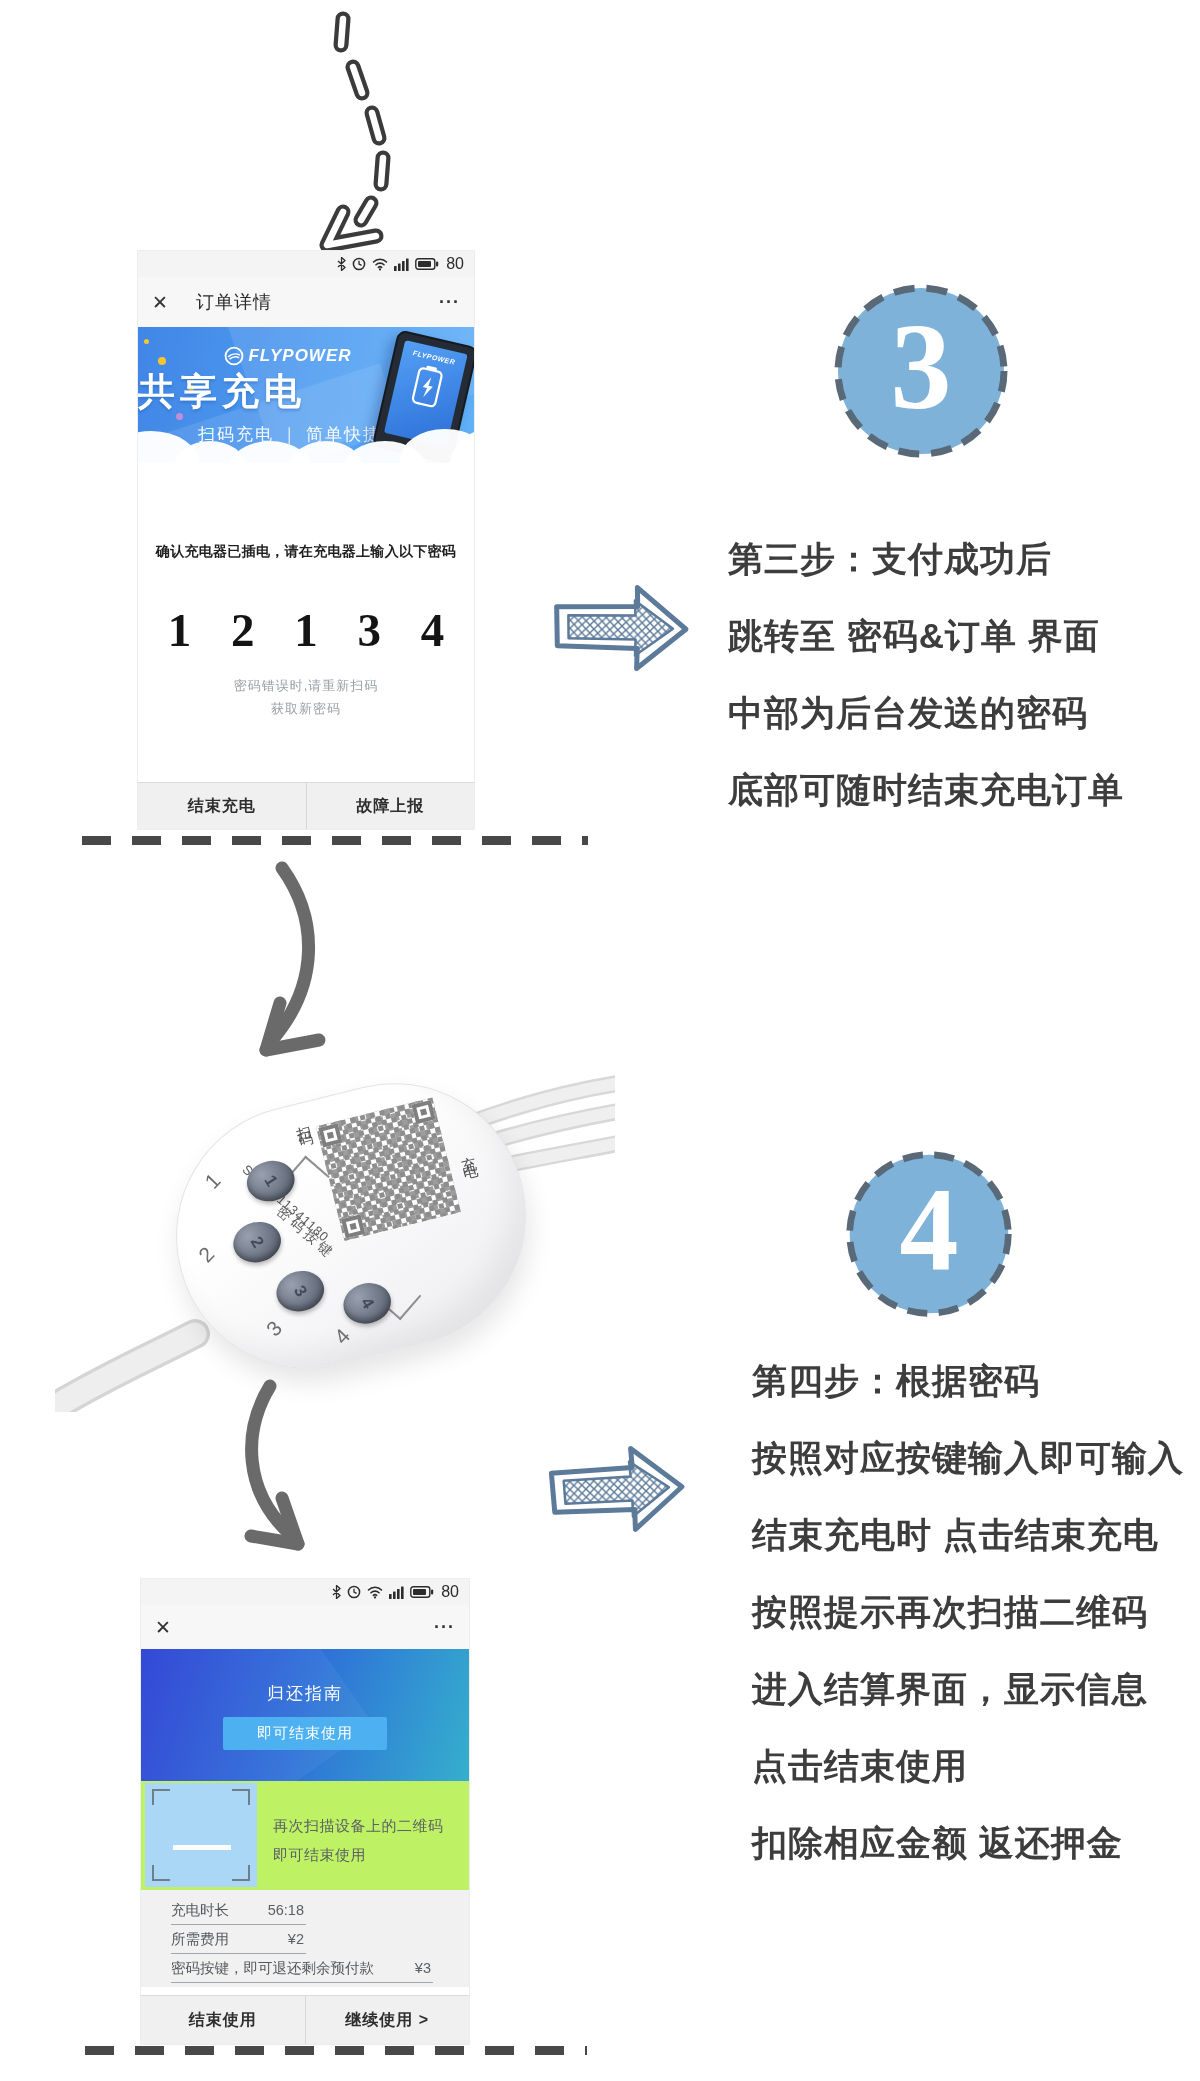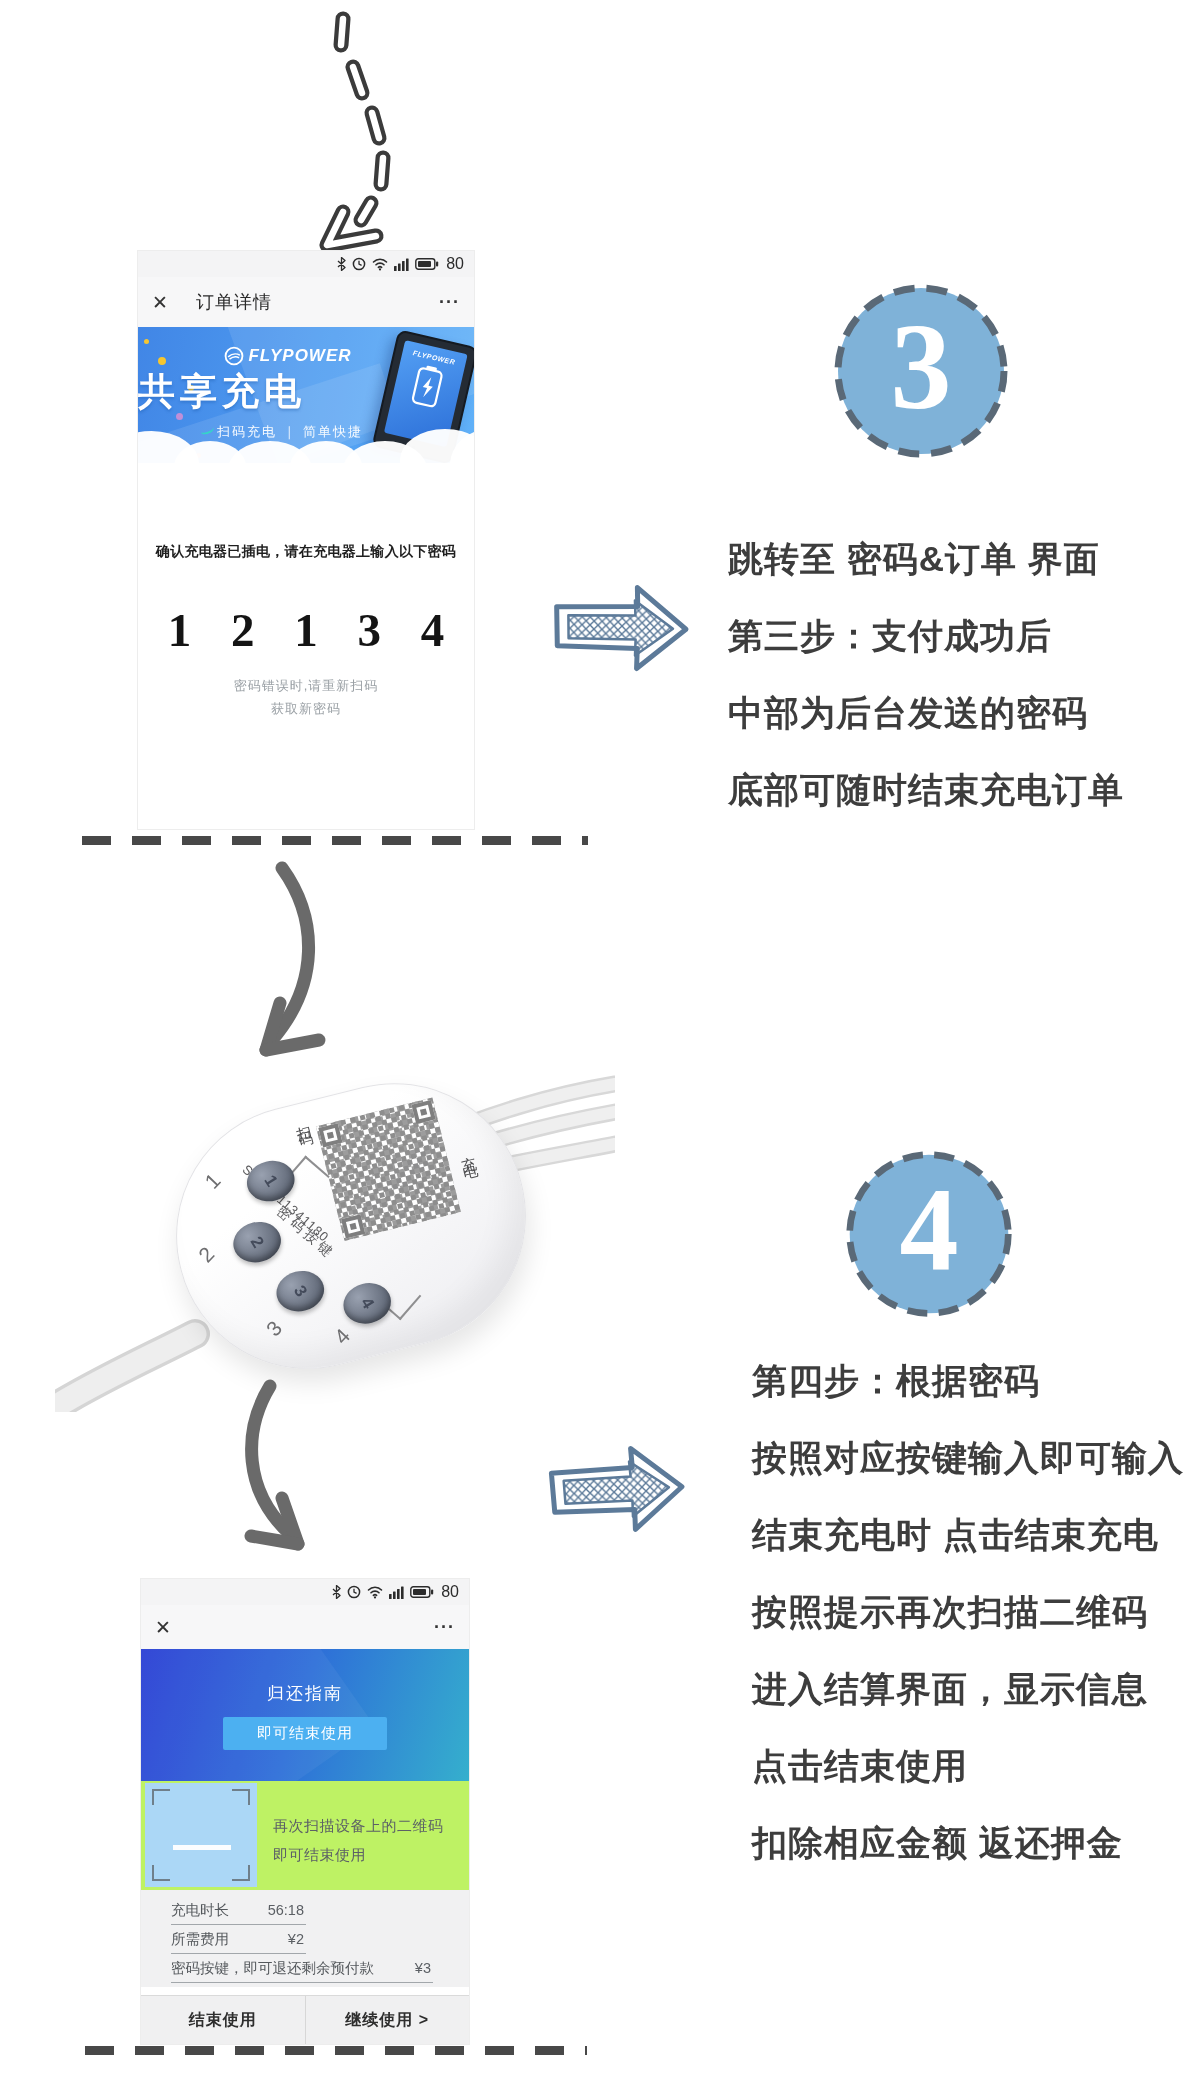--- a/index.html
+++ b/index.html
@@ -18,21 +18,21 @@
   .nav-more{margin-left:auto;font-size:18px;color:#333;font-weight:700;letter-spacing:1px}
 
   
   .banner1{position:relative;height:136px;overflow:hidden;background:linear-gradient(100deg,#4186e6 0%,#54a4f4 70%,#61b1f8 100%)}
   .ray{position:absolute;background:rgba(255,255,255,.10)}
   .cloud{position:absolute;background:#fff;border-radius:50%;opacity:.97}
   .dot{position:absolute;border-radius:50%}
   .squiggle{position:absolute;width:14px;height:7px;border-bottom:2px solid #35d4c8;border-radius:50%;transform:rotate(-20deg)}
   .b1-logo{position:absolute;top:19px;left:0;width:300px;text-align:center;color:#fff;font-weight:700;font-style:italic;font-size:17px;letter-spacing:1px}
   .b1-title{position:absolute;top:40px;left:0;width:304px;text-align:left;color:#fff;font-size:37px;font-weight:700;letter-spacing:5px;text-shadow:0 2px 3px rgba(20,80,160,.35)}
-  .b1-sub{position:absolute;top:96px;left:0;width:304px;text-align:center;color:#fff;font-size:13px;letter-spacing:2px;opacity:.95}
+  .b1-sub{position:absolute;top:96px;left:0;width:304px;text-align:center;color:#fff;font-size:17px;letter-spacing:2px;opacity:.95}
   .tablet{position:absolute;right:8px;top:10px;width:78px;height:116px;background:#242b34;border:2px solid #151a21;border-radius:9px;transform:rotate(13deg);box-shadow:-5px 7px 12px rgba(10,40,110,.3)}
   .tablet-screen{position:absolute;left:7px;right:7px;top:7px;bottom:14px;border-radius:3px;background:linear-gradient(150deg,#54a0f4,#2c6fd8);display:flex;flex-direction:column;align-items:center}
   .tablet-brand{color:#fff;font-size:7px;font-weight:700;font-style:italic;letter-spacing:.5px;margin-top:7px}
   .tablet-cam{position:absolute;bottom:4px;left:50%;margin-left:-2px;width:4px;height:4px;border-radius:50%;background:#0b0f14}
 
   .p1-instruction{position:absolute;top:292px;left:0;width:100%;text-align:center;font-size:14px;font-weight:700;color:#1f1f1f;letter-spacing:.3px}
   .p1-password{position:absolute;top:352px;left:0;width:100%;text-align:center;text-indent:14px;
                font-family:"Liberation Serif","DejaVu Serif",serif;font-size:47px;font-weight:700;color:#141414;letter-spacing:14px}
   .p1-hint{position:absolute;top:423px;left:0;width:100%;text-align:center;font-size:13px;color:#9aa0a5;line-height:23px;letter-spacing:1px}
 
@@ -190,20 +190,24 @@
         <span class="cloud" style="left:312px;bottom:-38px;width:80px;height:72px"></span>
       </div>
     </div>
 
     <div class="p1-instruction">确认充电器已插电，请在充电器上输入以下密码</div>
     <div class="p1-password">1 2 1 3 4</div>
     <div class="p1-hint">
       <div>密码错误时,请重新扫码</div>
       <div>获取新密码</div>
     </div>
+    <div class="phone-footer" style="height:46px">
+      <div class="cell">结束充电</div>
+      <div class="cell">故障上报</div>
+    </div>
   </div>
 
   <div class="dash-line" style="left:82px;top:836px;width:506px"></div>
 
   <div class="step-circle" style="left:831px;top:281px;width:180px;height:180px">
     <svg width="180" height="180" viewBox="0 0 180 180">
       <circle cx="90" cy="90" r="83" fill="#7fb2d8" stroke="#5a6977" stroke-width="7" stroke-dasharray="21 12"></circle>
     </svg>
     <div class="num" style="font-size:122px">3</div>
   </div>
@@ -212,22 +216,22 @@
     <defs>
         <pattern id="hp1" width="8" height="8" patternUnits="userSpaceOnUse">
           <path d="M0 8 L8 0 M0 0 L8 8" stroke="#5c7a99" stroke-width="1.4"></path>
         </pattern>
       </defs>
     <path d="M6 31 L87 28 L86 9 L136 49 L88 90 L88 70 L8 70 Z" fill="#fff" stroke="#5c7a99" stroke-width="5" stroke-linejoin="round"></path>
     <path d="M18 39 L85 37 L84 22 L123 49 L86 77 L86 61 L19 62 Z" fill="url(#hp1)" stroke="#5c7a99" stroke-width="2.5" stroke-linejoin="round"></path>
   </svg>
 
   <div class="step-text" style="left:728px;top:520px">
+    <p>第三步：支付成功后</p>
     <p>跳转至 密码&amp;订单 界面</p>
-    <p>第三步：支付成功后</p>
     <p>中部为后台发送的密码</p>
     <p>底部可随时结束充电订单</p>
   </div>
 
   <svg class="abs" style="left:230px;top:856px" width="112" height="218" viewBox="0 0 112 218">
     <g stroke="#6a6a6a" stroke-width="13" stroke-linecap="round" fill="none">
       <path d="M52 12 C88 62 90 128 42 184"></path>
       <path d="M36 194 L50 147"></path>
         <path d="M36 194 L89 184"></path>
     </g>

